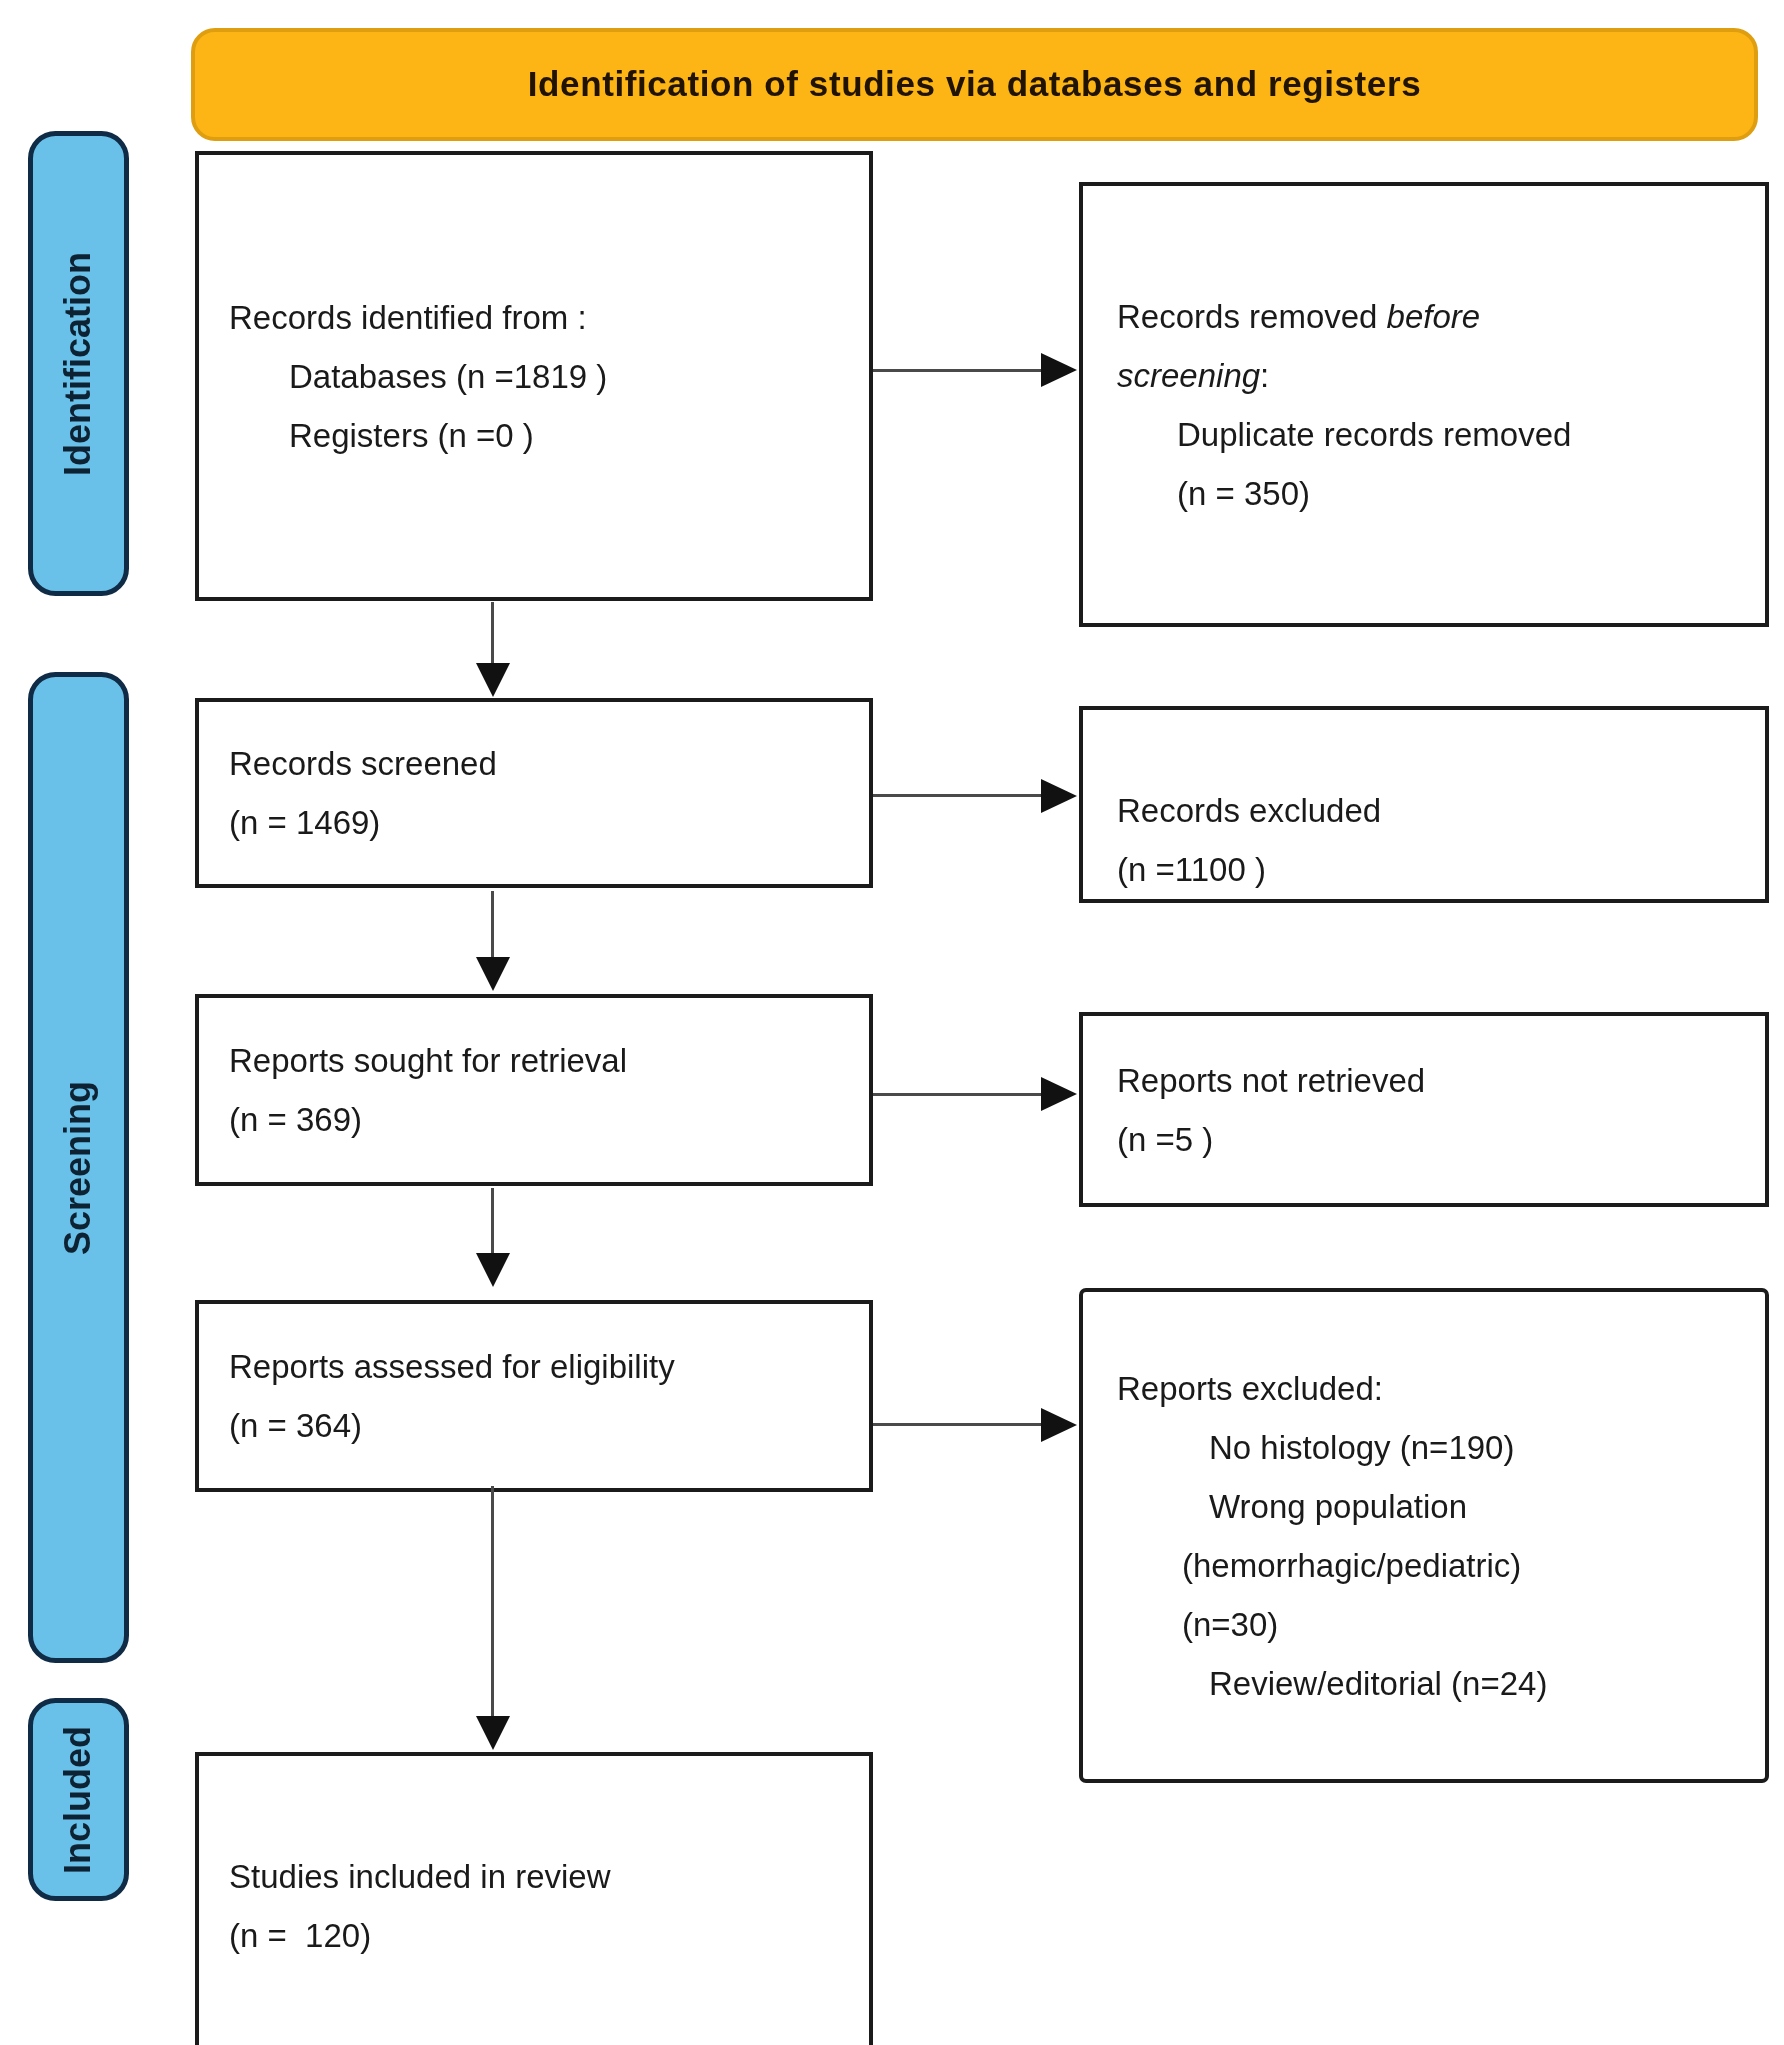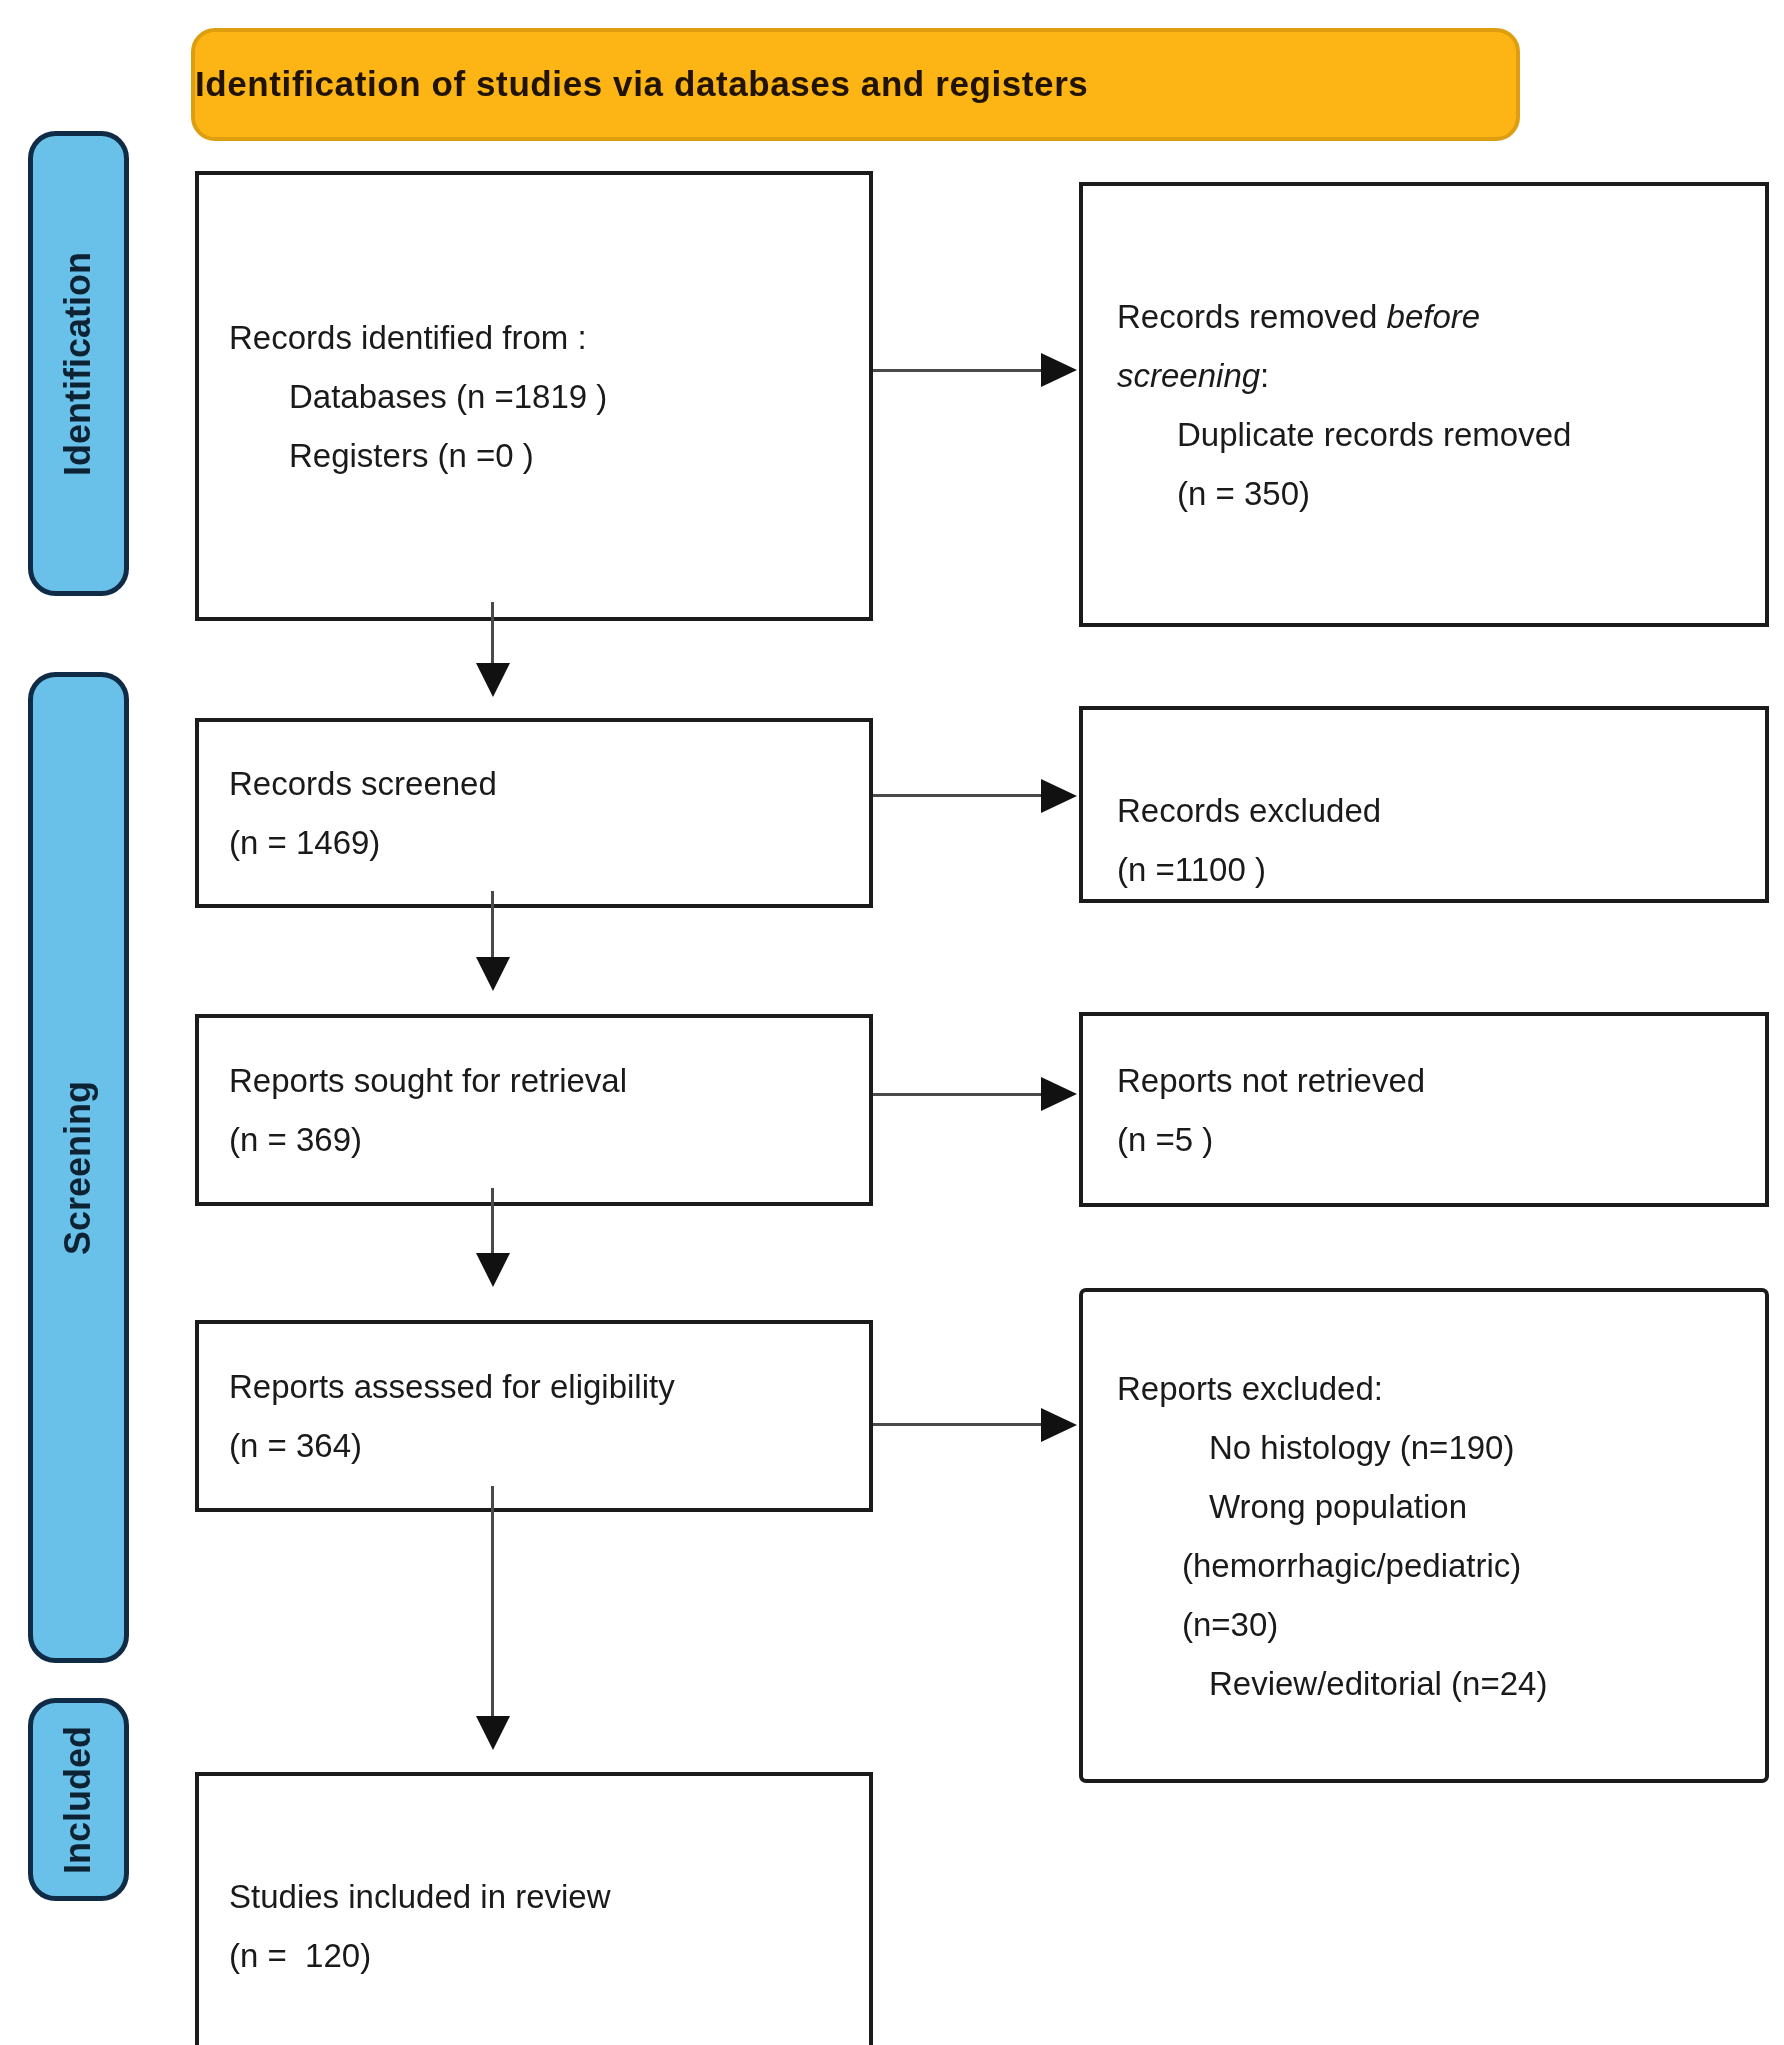--- a/index.html
+++ b/index.html
@@ -17,25 +17,25 @@
   html,body{margin:0;padding:0;background:#ffffff;}
   #canvas{
     position:relative;
     width:1785px;height:2046px;
     background:#ffffff;
     font-family:"Liberation Sans", sans-serif;
     color:var(--box-text);
     overflow:hidden;
   }
   .banner{
-    position:absolute;left:191px;top:27.6px;width:1329px;height:113px;
+    position:absolute;left:191px;top:27.6px;width:1567px;height:113px;
     background:var(--banner-fill);
     border:4px solid var(--banner-border);
     border-radius:24px;
-    display:flex;align-items:center;justify-content:flex-start;
+    display:flex;align-items:center;justify-content:center;
     box-sizing:border-box;
   }
   .banner span{
     font-size:35px;font-weight:bold;color:var(--banner-text);
     letter-spacing:0.6px;white-space:pre-wrap;
   }
   .stage{
     position:absolute;left:27.6px;width:101px;
     background:var(--stage-fill);
     border:5.2px solid var(--stage-border);
@@ -49,21 +49,21 @@
     font-size:36px;font-weight:bold;color:var(--stage-text);
   }
   .flowbox{
     position:absolute;
     background:#ffffff;
     border:4.6px solid var(--box-border);
     box-sizing:border-box;
     display:flex;flex-direction:column;justify-content:center;
     font-size:33px;line-height:59px;
   }
-  .flowbox.leftcol{left:195px;width:678px;padding-left:30px;padding-right:11.5px;margin-top:20px;}
+  .flowbox.leftcol{left:195px;width:678px;padding-left:30px;padding-right:11.5px;}
   .flowbox.rightcol{left:1079px;width:690px;padding-left:34px;padding-right:11.5px;margin-top:12px;}
   .bl{white-space:pre-wrap;}
   .ind1{padding-left:60px;}
   .ind2{padding-left:92px;}
   .ind3{padding-left:65px;}
   .vline{
     position:absolute;width:3.4px;background:var(--arrow-line);
   }
   .hline{
     position:absolute;height:3.4px;background:var(--arrow-line);

